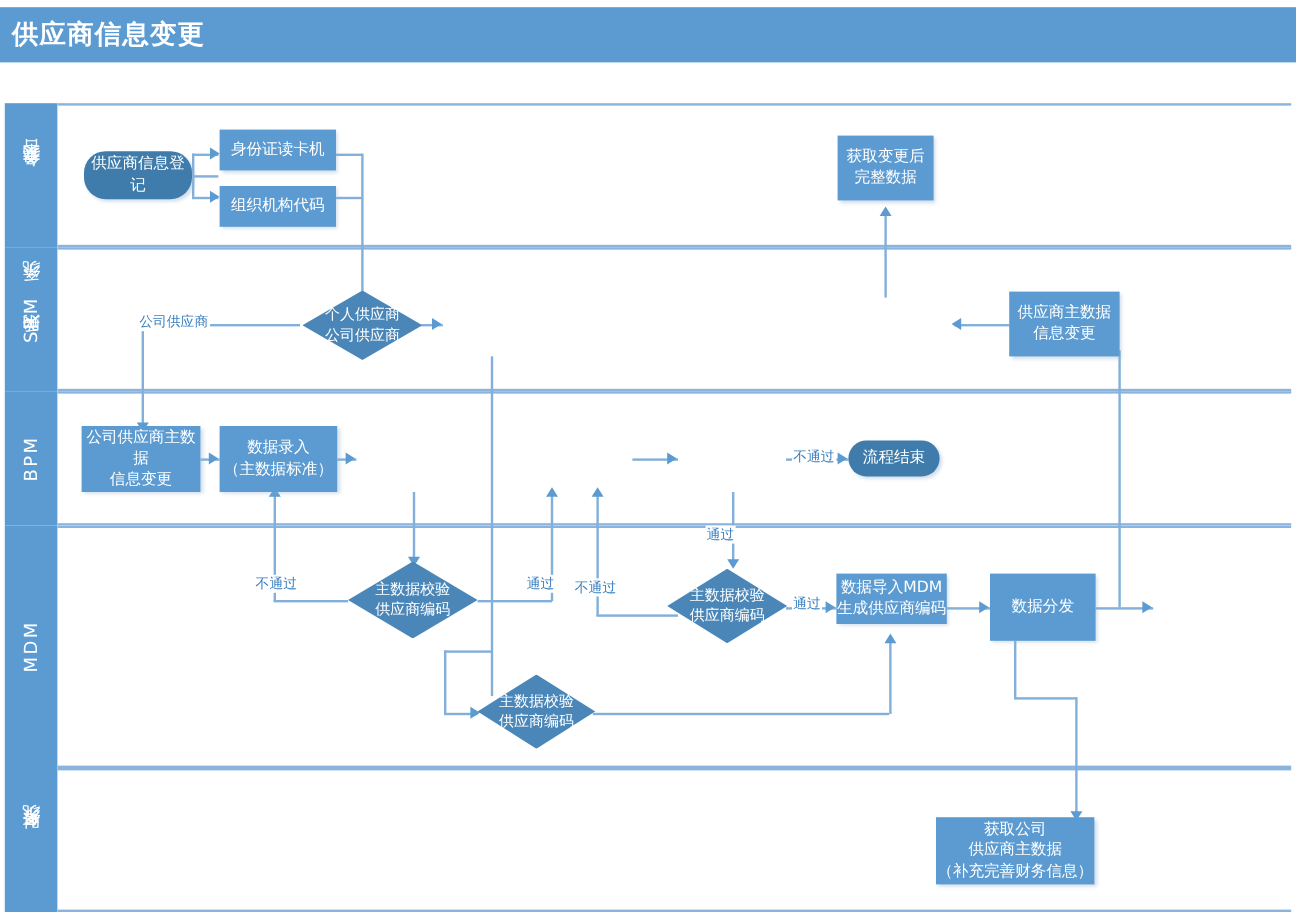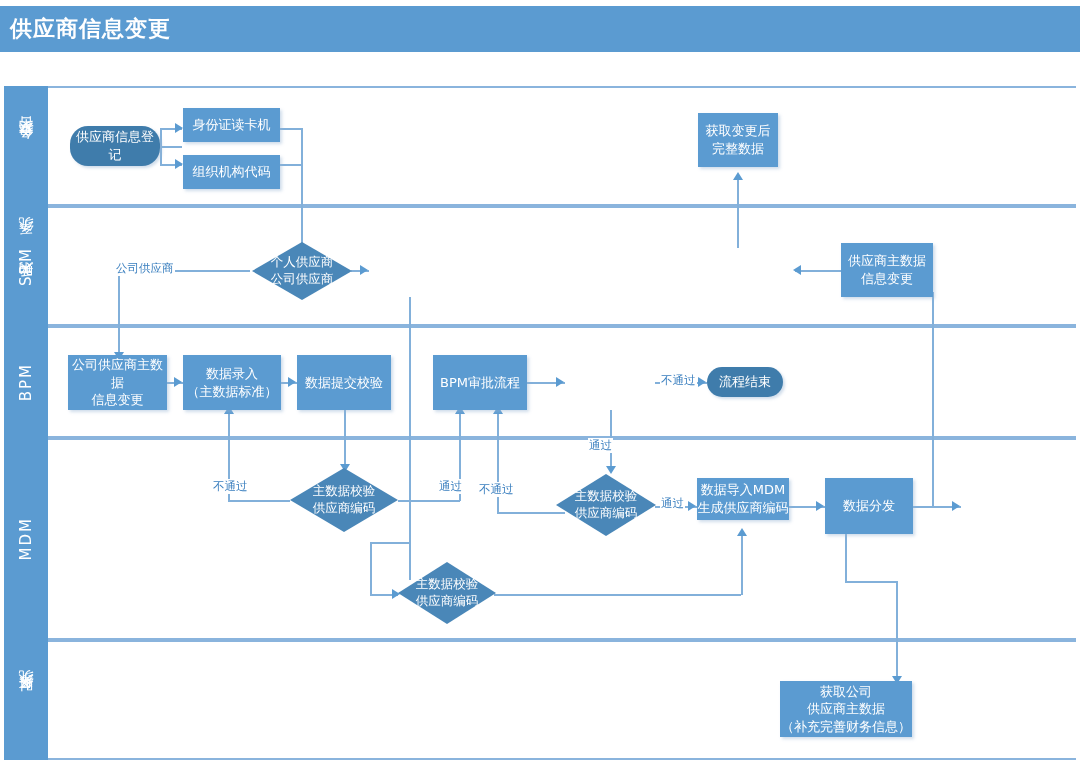--- a/index.html
+++ b/index.html
@@ -180,22 +180,20 @@
   <div class="node" style="left:698px;top:113px;width:80px;height:54px">获取变更后<br>完整数据</div>
 
   <div class="diamond" style="left:252px;top:242px;width:100px;height:58px">
     <div class="shape"></div>
     <div class="dtext">个人供应商<br>公司供应商</div>
   </div>
   <div class="node" style="left:841px;top:243px;width:92px;height:54px">供应商主数据<br>信息变更</div>
 
   <div class="node" style="left:68px;top:355px;width:99px;height:55px">公司供应商主数据<br>信息变更</div>
   <div class="node" style="left:183px;top:355px;width:98px;height:55px">数据录入<br>（主数据标准）</div>
-  <div class="node" style="left:297px;top:355px;width:94px;height:55px">数据提交校验</div>
-  <div class="node" style="left:433px;top:355px;width:94px;height:55px">BPM审批流程</div>
   <div class="node rounded darker" style="left:707px;top:367px;width:76px;height:30px">流程结束</div>
 
   <div class="diamond" style="left:290px;top:468px;width:108px;height:64px">
     <div class="shape"></div>
     <div class="dtext">主数据校验<br>供应商编码</div>
   </div>
   <div class="diamond" style="left:556px;top:474px;width:100px;height:62px">
     <div class="shape"></div>
     <div class="dtext">主数据校验<br>供应商编码</div>
   </div>

